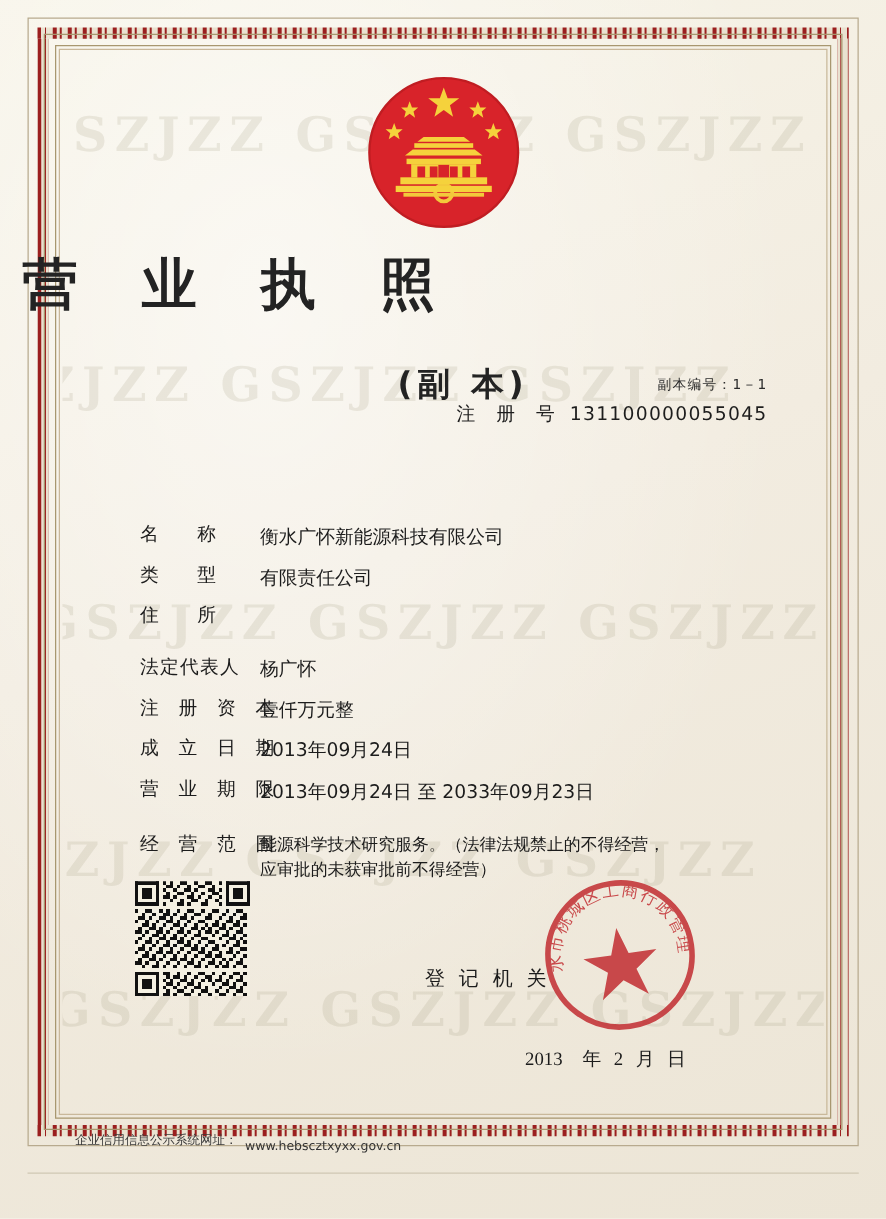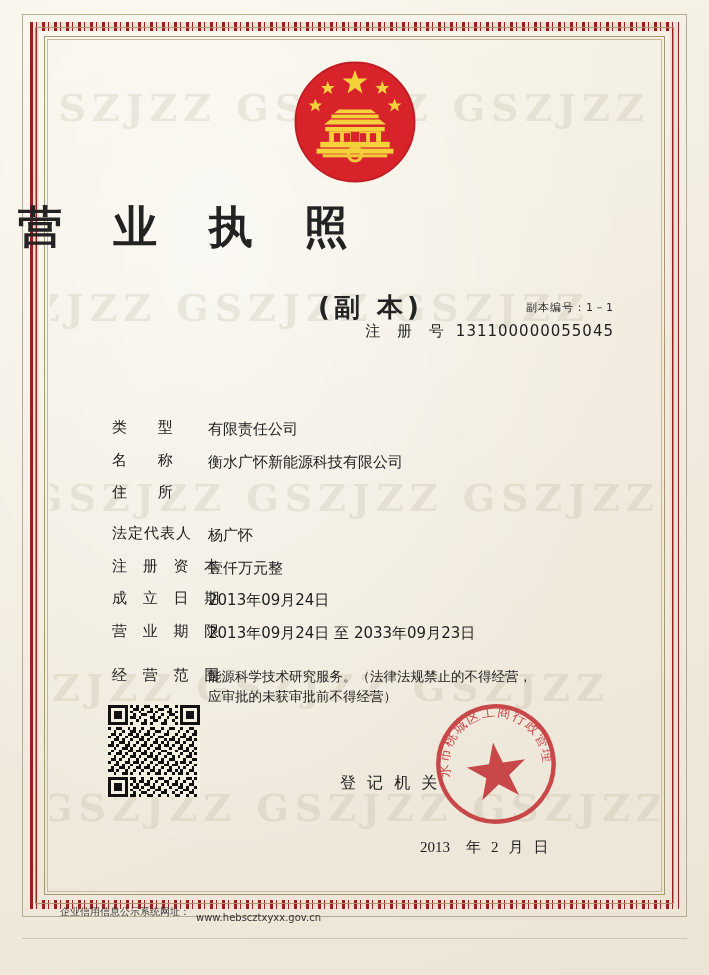--- a/index.html
+++ b/index.html
@@ -294,26 +294,26 @@
   <div class="title">营 业 执 照</div>
   <div class="subtitle">(副 本)</div>
 
   <div class="copy-no">副本编号：1－1</div>
   <div class="reg-no">
     <span class="lbl">注 册 号</span><span>131100000055045</span>
   </div>
 
   <div class="fields">
     <div class="row">
+      <div class="lab sp4">名    称</div>
+      <div class="val">衡水广怀新能源科技有限公司</div>
+    </div>
+    <div class="row">
       <div class="lab sp4">类    型</div>
       <div class="val">有限责任公司</div>
-    </div>
-    <div class="row">
-      <div class="lab sp4">名    称</div>
-      <div class="val">衡水广怀新能源科技有限公司</div>
     </div>
     <div class="row group-gap">
       <div class="lab sp4">住    所</div>
     </div>
     <div class="row">
       <div class="lab sp0">法定代表人</div>
       <div class="val">杨广怀</div>
     </div>
     <div class="row">
       <div class="lab sp3">注 册 资 本</div>

